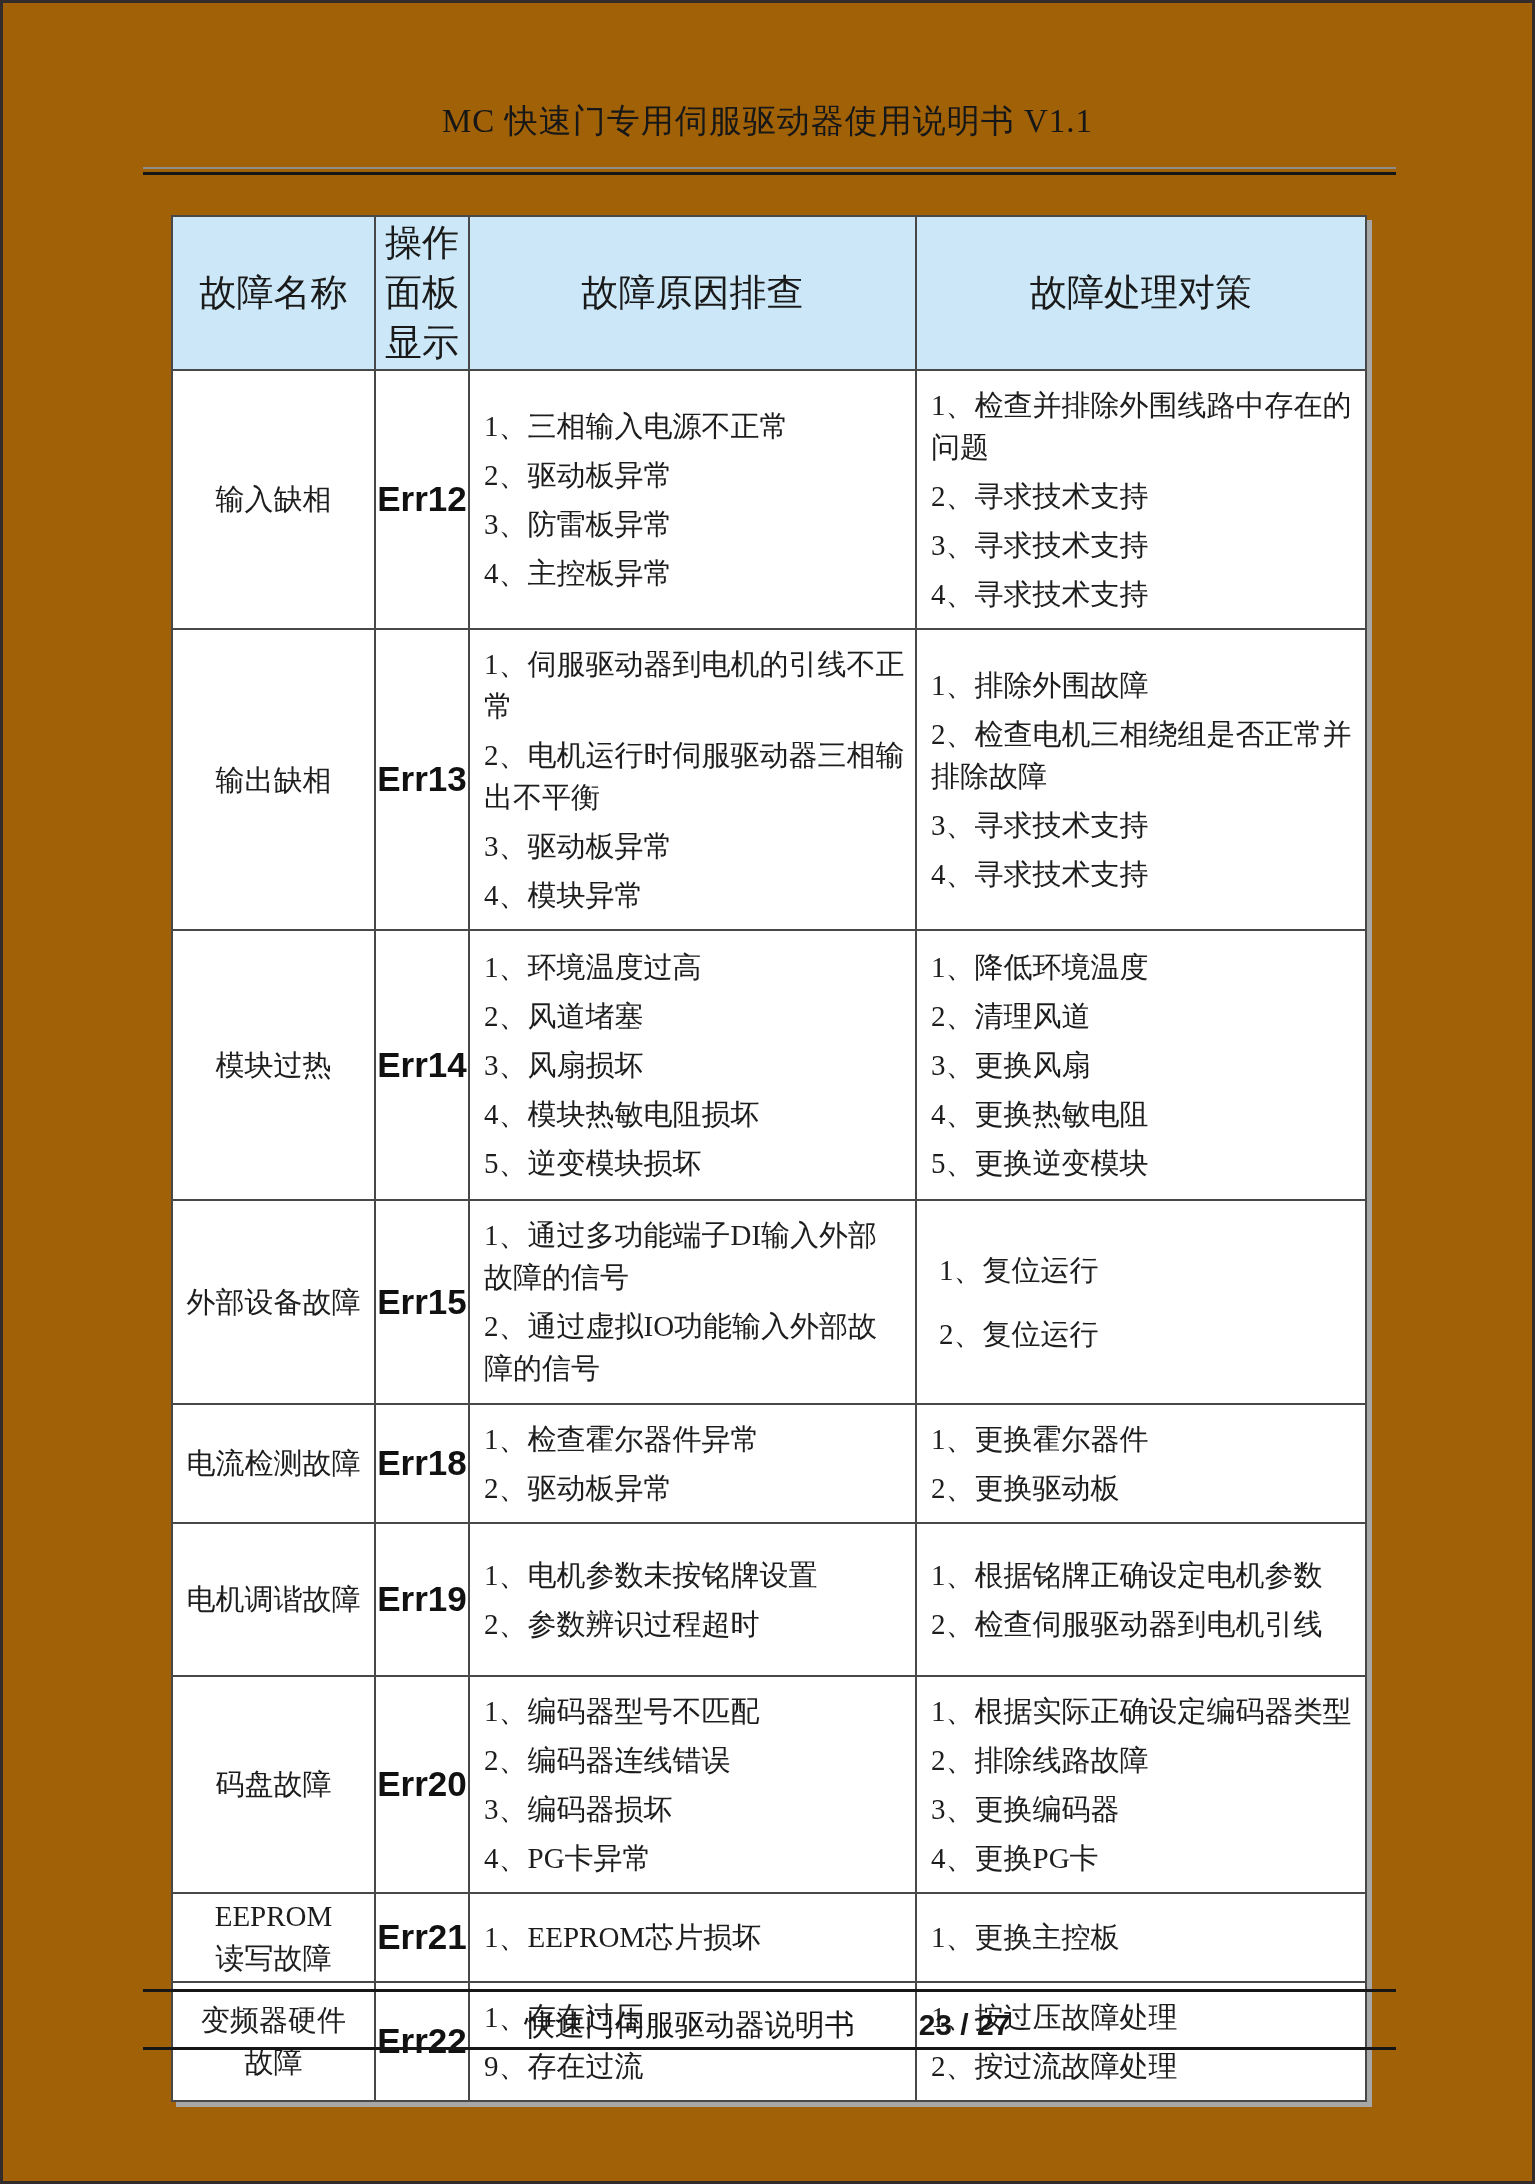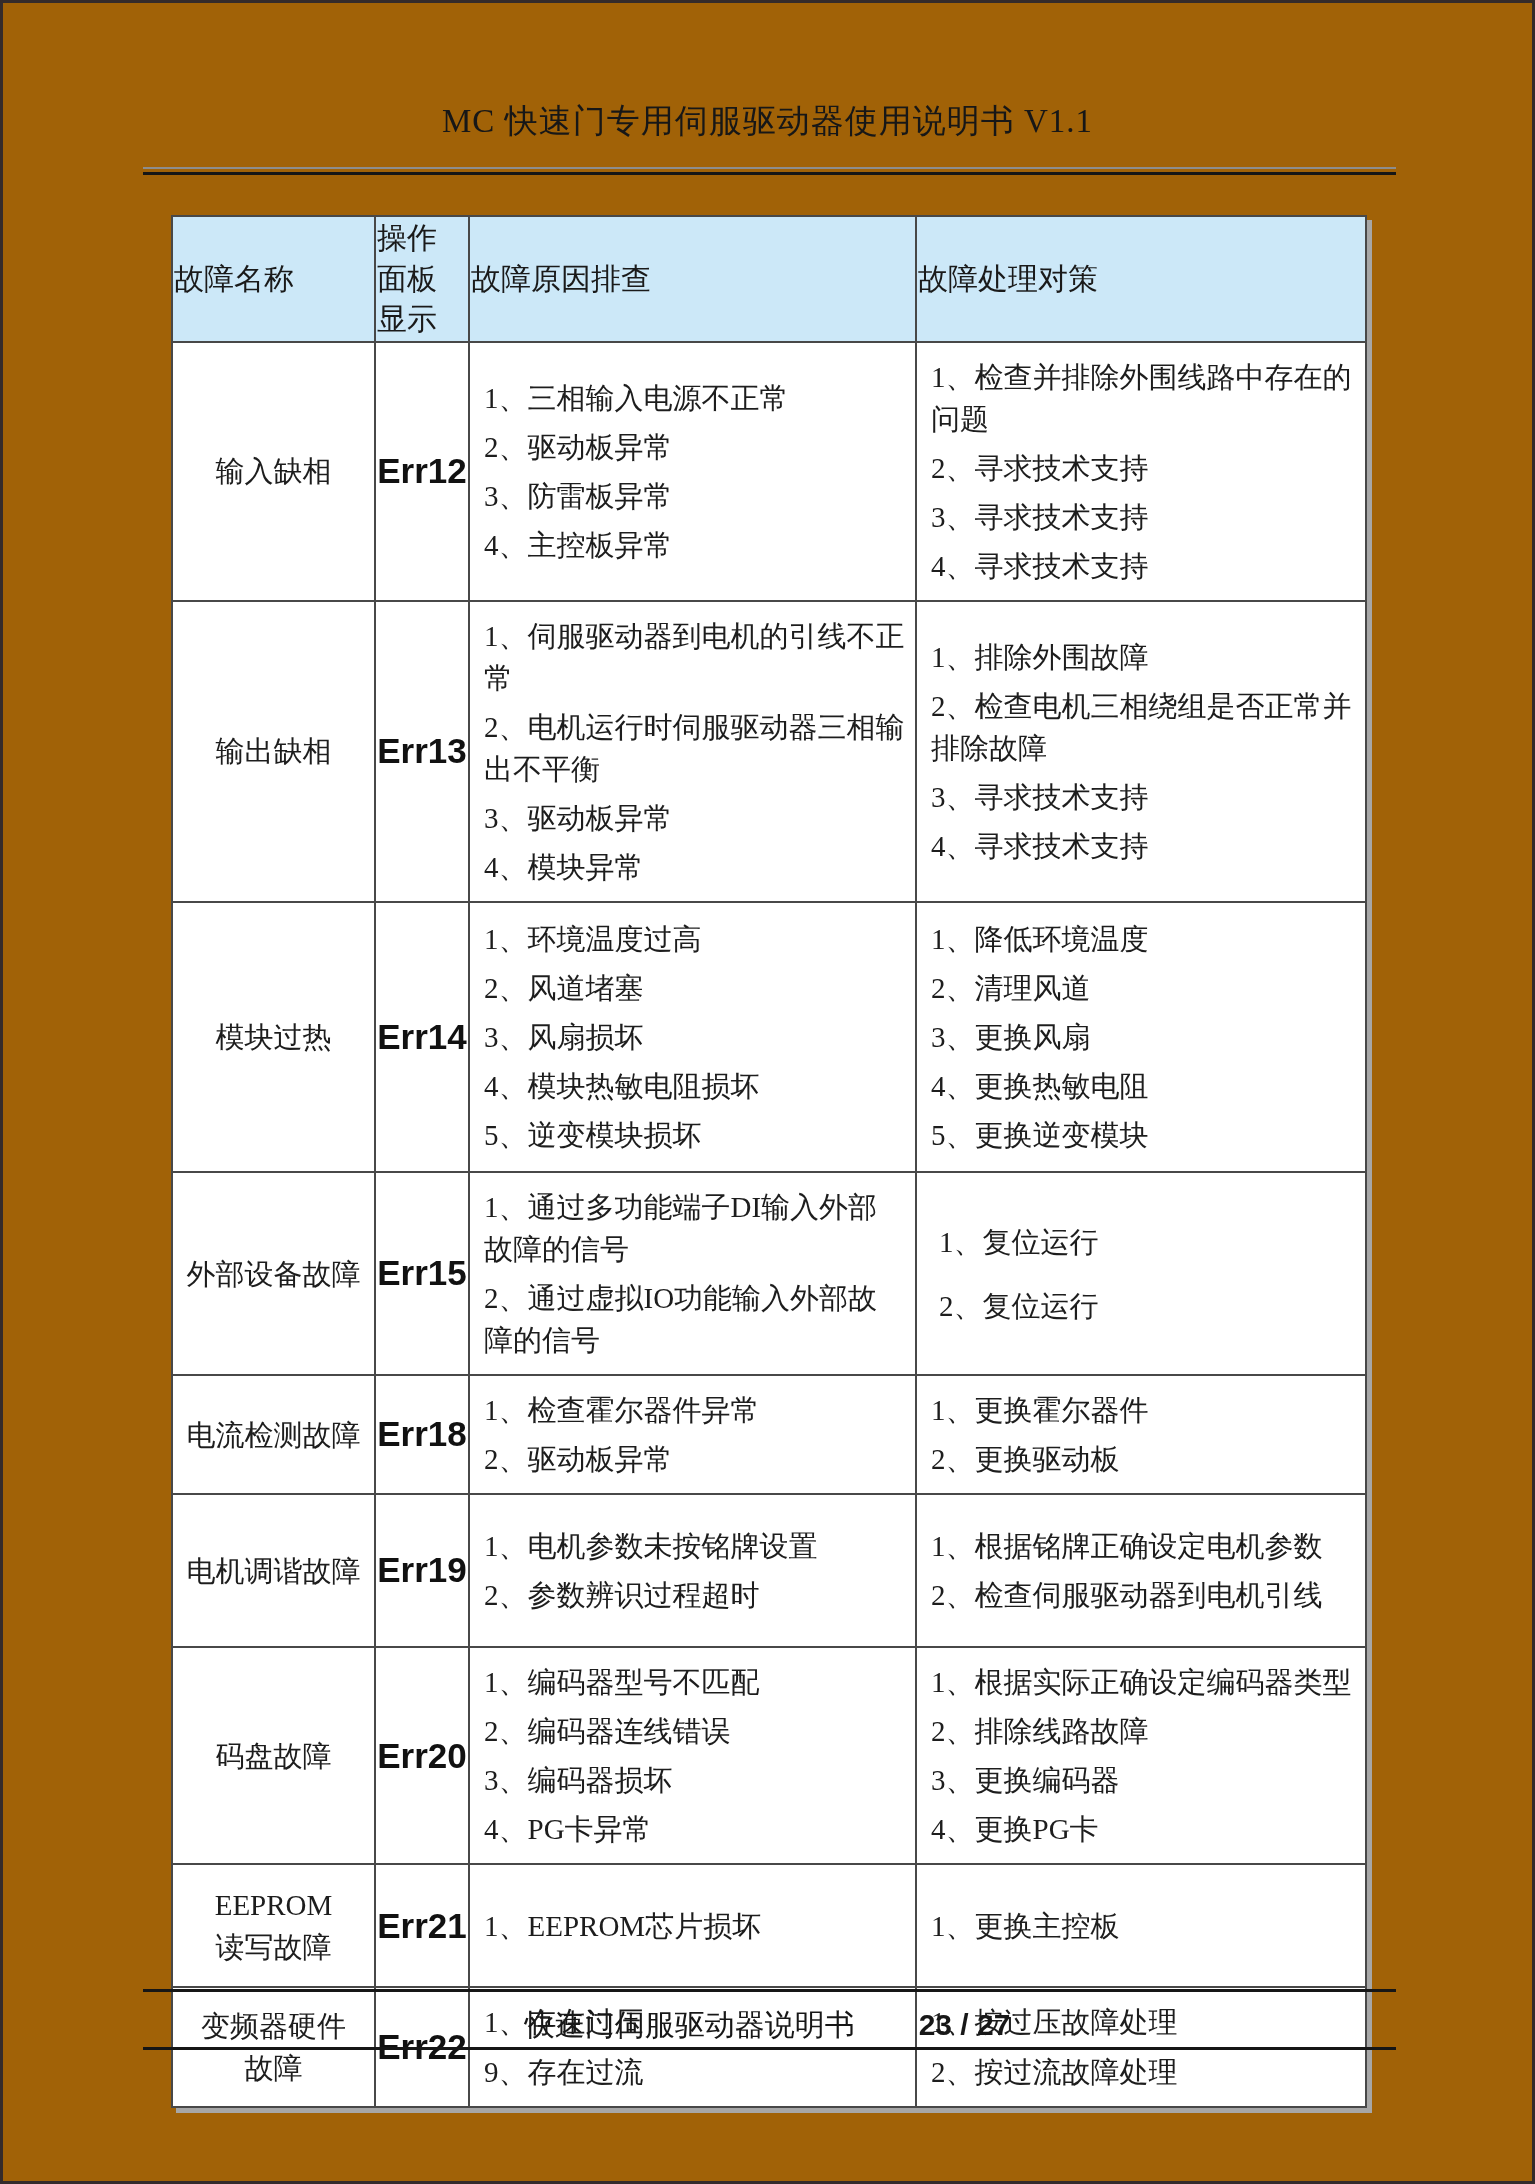--- a/index.html
+++ b/index.html
@@ -49,22 +49,22 @@
   }
   .fault-table td {
     border: 2px solid #484848;
     font-size: 29px;
     line-height: 1.45;
     vertical-align: middle;
     overflow: hidden;
   }
   .fault-table tr.hdr td {
     background: #cce8f8;
-    text-align: left;
-    font-size: 30px;
+    text-align: center;
+    font-size: 37px;
     color: #1a1a1a;
   }
   td.name {
     text-align: center;
     white-space: pre-line;
   }
   td.code {
     text-align: center;
     font-family: "Liberation Sans", "DejaVu Sans", sans-serif;
     font-size: 35px;
@@ -236,21 +236,21 @@
         <div class="li">4、PG卡异常</div>
       </td>
       <td class="items">
         <div class="li">1、根据实际正确设定编码器类型</div>
         <div class="li">2、排除线路故障</div>
         <div class="li">3、更换编码器</div>
         <div class="li">4、更换PG卡</div>
       </td>
     </tr>
 
-    <tr style="height:123px">
+    <tr style="height:89px">
       <td class="name">EEPROM
 读写故障</td>
       <td class="code">Err21</td>
       <td class="items">
         <div class="li">1、EEPROM芯片损坏</div>
       </td>
       <td class="items">
         <div class="li">1、更换主控板</div>
       </td>
     </tr>

